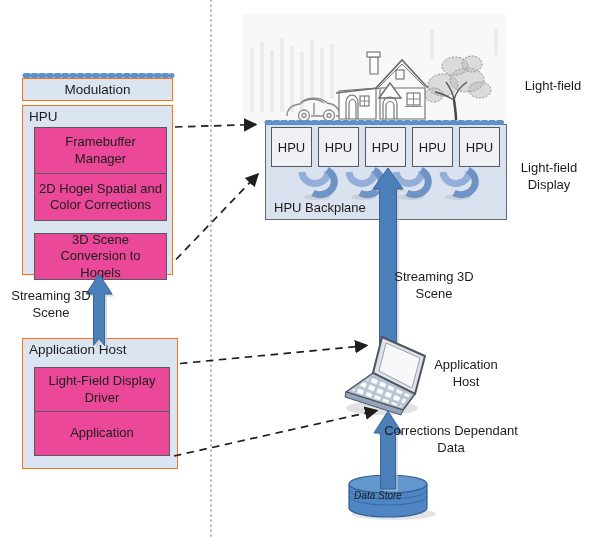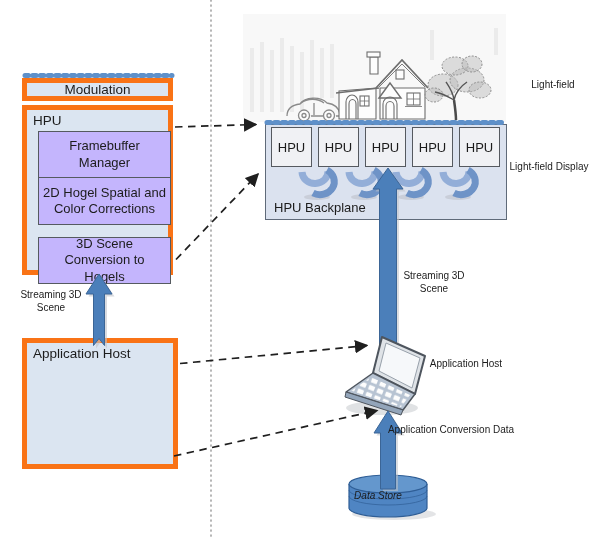--- a/index.html
+++ b/index.html
@@ -2,40 +2,40 @@
 <html><head>
 <meta charset="utf-8">
 <style>
   html,body{margin:0;padding:0;background:#fff;}
   #stage{
     position:relative;width:600px;height:537px;background:#ffffff;overflow:hidden;
     font-family:"Liberation Sans", sans-serif;color:#1c1c1c;
   }
   
   .bluebox{
-    position:absolute;background:#dbe5f1;border:5px solid #f97316;box-sizing:border-box;
+    position:absolute;background:#dbe5f1;border:1px solid #f97316;box-sizing:border-box;
   }
   .box-modulation{left:22px;top:78px;width:151px;height:23px;
     display:flex;align-items:center;justify-content:center;font-size:13.5px;}
   .box-hpu{left:22px;top:105px;width:151px;height:170px;}
   .box-hpu .corner-label, .box-apphost .corner-label{
     position:absolute;left:6px;top:3px;font-size:13.5px;}
   .inner-stack{position:absolute;}
   .inner-cell{
-    background:#c4b5fd;border:1px solid #555a60;box-sizing:border-box;margin-top:-1px;
+    background:#ec4899;border:1px solid #555a60;box-sizing:border-box;margin-top:-1px;
     display:flex;align-items:center;justify-content:center;text-align:center;
     font-size:13px;line-height:1.25;padding:2px 4px;}
   .box-apphost{left:22px;top:338px;width:156px;height:131px;}
   .box-backplane{left:265px;top:124px;width:242px;height:96px;background:#dbe2ef;border:1px solid #5f6a79;}
   .backplane-label{position:absolute;left:8px;bottom:4px;font-size:13px;text-align:center;}
   .hpu-unit{
     position:absolute;top:127px;width:41px;height:40px;background:#f0f1f4;border:1px solid #55595f;
     box-sizing:border-box;display:flex;align-items:center;justify-content:center;font-size:13px;}
   
-  .lbl{position:absolute;text-align:center;font-size:10px;line-height:1.3;z-index:5;}
+  .lbl{position:absolute;text-align:center;font-size:13px;line-height:1.3;z-index:5;}
   .lbl-computation{left:40px;top:20px;width:120px;font-size:13.5px;}
   .lbl-streaming-left{left:5px;top:288px;width:92px;}
   .lbl-lightfield{left:512px;top:78px;width:82px;}
   .lbl-lf-display{left:508px;top:160px;width:82px;}
   .lbl-streaming-right{left:394px;top:269px;width:80px;}
   .lbl-apphost-right{left:427px;top:357px;width:78px;}
   .lbl-depdata{left:380px;top:423px;width:142px;}
   .lbl-datastore{left:348px;top:489px;width:60px;font-size:10px;font-style:italic;}
   
   .boxlayer{z-index:1;}
@@ -54,20 +54,24 @@
     <span class="corner-label">HPU</span>
     <div class="inner-stack" style="left:11px;top:22px;width:133px;">
       <div class="inner-cell" style="height:47px;">Framebuffer Manager</div>
       <div class="inner-cell" style="height:48px;">2D Hogel Spatial and Color Corrections</div>
       <div class="inner-cell" style="height:47px;margin-top:12px;">3D Scene Conversion to Hogels</div>
     </div>
   </div>
 
   <div class="bluebox box-apphost boxlayer">
     <span class="corner-label">Application Host</span>
+    <div class="inner-stack" style="left:11px;top:29px;width:136px;">
+      <div class="inner-cell" style="height:45px;">Light-Field Display Driver</div>
+      <div class="inner-cell" style="height:45px;">Application</div>
+    </div>
   </div>
 
   <div class="bluebox box-backplane boxlayer">
     <span class="backplane-label">HPU Backplane</span>
   </div>
   <div class="hpu-unit boxlayer" style="left:271px;">HPU</div>
   <div class="hpu-unit boxlayer" style="left:318px;">HPU</div>
   <div class="hpu-unit boxlayer" style="left:365px;">HPU</div>
   <div class="hpu-unit boxlayer" style="left:412px;">HPU</div>
   <div class="hpu-unit boxlayer" style="left:459px;">HPU</div>
@@ -196,16 +200,16 @@
       <path d="M180,363.5 L367,345.5" marker-end="url(#arr)"></path>
       <path d="M174,456 L377,410.5" marker-end="url(#arr)"></path>
     </g>
   </svg>
 
   <div class="lbl lbl-streaming-left">Streaming 3D Scene</div>
   <div class="lbl lbl-lightfield">Light-field</div>
   <div class="lbl lbl-lf-display">Light-field Display</div>
   <div class="lbl lbl-streaming-right">Streaming 3D Scene</div>
   <div class="lbl lbl-apphost-right">Application Host</div>
-  <div class="lbl lbl-depdata">Application Conversion Data</div>
+  <div class="lbl lbl-depdata">Corrections Dependant Data</div>
   <div class="lbl lbl-datastore">Data Store</div>
 
 </div>
 
 </body></html>

